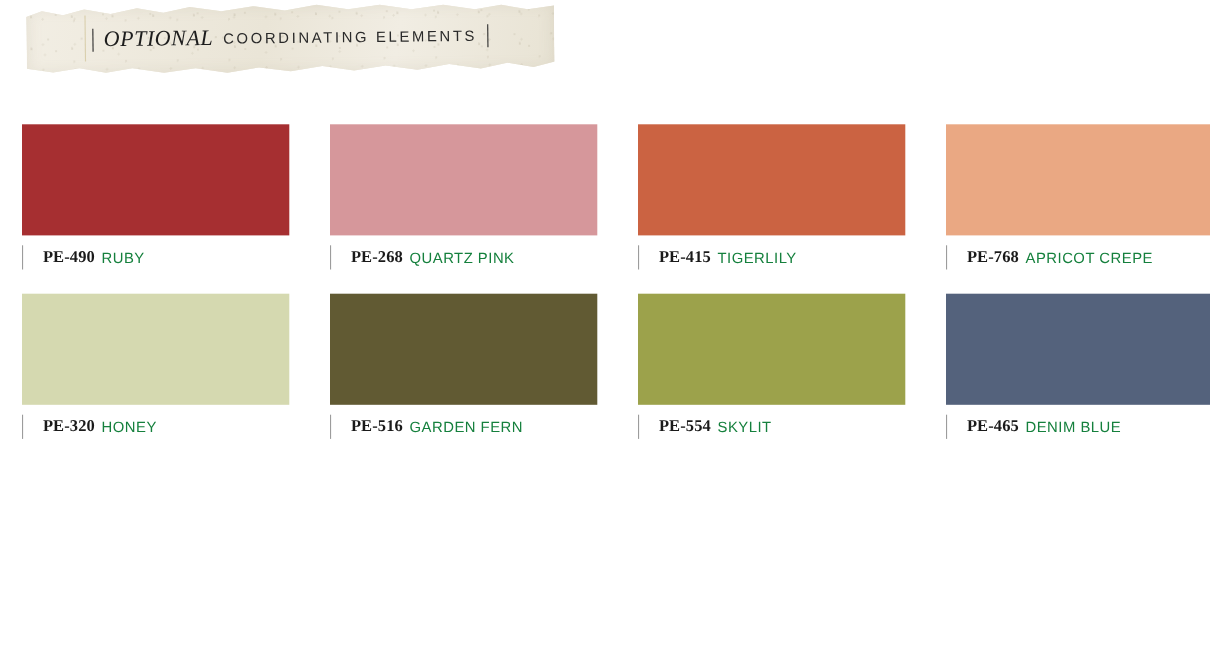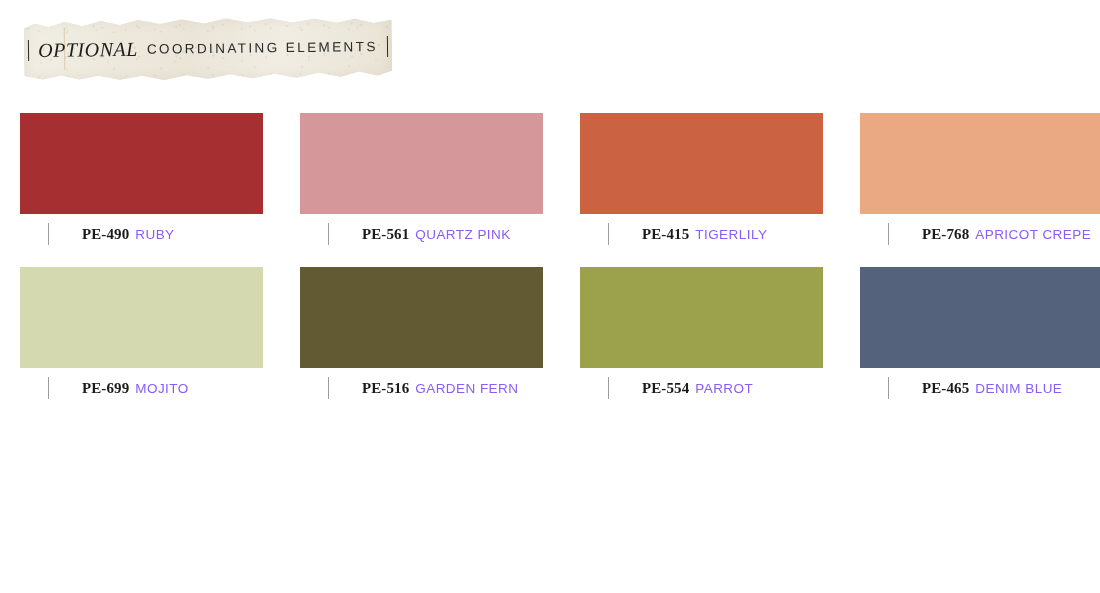--- a/index.html
+++ b/index.html
@@ -12,22 +12,22 @@
     height: 593px;
     overflow: hidden;
     font-family: "Liberation Sans", sans-serif;
     -webkit-font-smoothing: antialiased;
   }
 
   
   #banner-wrap {
     position: absolute;
     left: 24px;
-    top: 18px;
-    width: 368px;
+    top: 4px;
+    width: 480px;
     height: 62px;
   }
   .banner-paper {
     position: absolute;
     inset: 0;
     background: #efebe0;
     background-image:
       radial-gradient(circle at 12% 30%, rgba(160,150,125,.20) 0 1px, transparent 1.2px),
       radial-gradient(circle at 37% 72%, rgba(160,150,125,.17) 0 1px, transparent 1.2px),
       radial-gradient(circle at 63% 22%, rgba(160,150,125,.16) 0 1px, transparent 1.2px),
@@ -104,47 +104,46 @@
     width: 243px;
   }
   .swatch-chip {
     width: 100%;
     height: 101px;
     display: block;
   }
   .swatch-label {
     position: relative;
     margin-top: 9px;
-    padding-left: 34px;
+    padding-left: 19px;
     height: 22px;
     display: flex;
     align-items: center;
     white-space: nowrap;
-    margin-left: 28px;
   }
   .swatch-label::before {
     content: "";
     position: absolute;
     left: 0;
     top: 0px;
     width: 1px;
     height: 22px;
     background: #9c9c9c;
   }
   .swatch-code {
     font-family: "Liberation Serif", serif;
     font-weight: bold;
     font-size: 15px;
     color: #1a1a1a;
     letter-spacing: 0.1px;
   }
   .swatch-name {
     font-family: "Liberation Sans", sans-serif;
     font-size: 13.5px;
-    color: #8b5cf6;
+    color: #15803d;
     letter-spacing: 0.45px;
     margin-left: 6px;
   }
 </style>
 </head>
 <body>
 
 <div id="banner-wrap">
   <div class="banner-paper"></div>
   <div class="banner-fiber"></div>
@@ -160,57 +159,57 @@
     <div class="swatch-cell">
       <div class="swatch-chip" style="background: rgb(166, 47, 49);"></div>
       <div class="swatch-label">
         <span class="swatch-code">PE-490</span>
         <span class="swatch-name">RUBY</span>
       </div>
     </div>
     <div class="swatch-cell">
       <div class="swatch-chip" style="background: rgb(214, 151, 155);"></div>
       <div class="swatch-label">
-        <span class="swatch-code">PE-561</span>
+        <span class="swatch-code">PE-268</span>
         <span class="swatch-name">QUARTZ PINK</span>
       </div>
     </div>
     <div class="swatch-cell">
       <div class="swatch-chip" style="background: rgb(203, 99, 66);"></div>
       <div class="swatch-label">
         <span class="swatch-code">PE-415</span>
         <span class="swatch-name">TIGERLILY</span>
       </div>
     </div>
     <div class="swatch-cell">
       <div class="swatch-chip" style="background: rgb(234, 168, 131);"></div>
       <div class="swatch-label">
         <span class="swatch-code">PE-768</span>
         <span class="swatch-name">APRICOT CREPE</span>
       </div>
     </div>
     <div class="swatch-cell">
       <div class="swatch-chip" style="background: rgb(213, 217, 176);"></div>
       <div class="swatch-label">
-        <span class="swatch-code">PE-699</span>
-        <span class="swatch-name">MOJITO</span>
+        <span class="swatch-code">PE-320</span>
+        <span class="swatch-name">HONEY</span>
       </div>
     </div>
     <div class="swatch-cell">
       <div class="swatch-chip" style="background: rgb(97, 90, 51);"></div>
       <div class="swatch-label">
         <span class="swatch-code">PE-516</span>
         <span class="swatch-name">GARDEN FERN</span>
       </div>
     </div>
     <div class="swatch-cell">
       <div class="swatch-chip" style="background: rgb(156, 162, 75);"></div>
       <div class="swatch-label">
         <span class="swatch-code">PE-554</span>
-        <span class="swatch-name">PARROT</span>
+        <span class="swatch-name">SKYLIT</span>
       </div>
     </div>
     <div class="swatch-cell">
       <div class="swatch-chip" style="background: rgb(84, 98, 124);"></div>
       <div class="swatch-label">
         <span class="swatch-code">PE-465</span>
         <span class="swatch-name">DENIM BLUE</span>
       </div>
     </div>
   </div>

